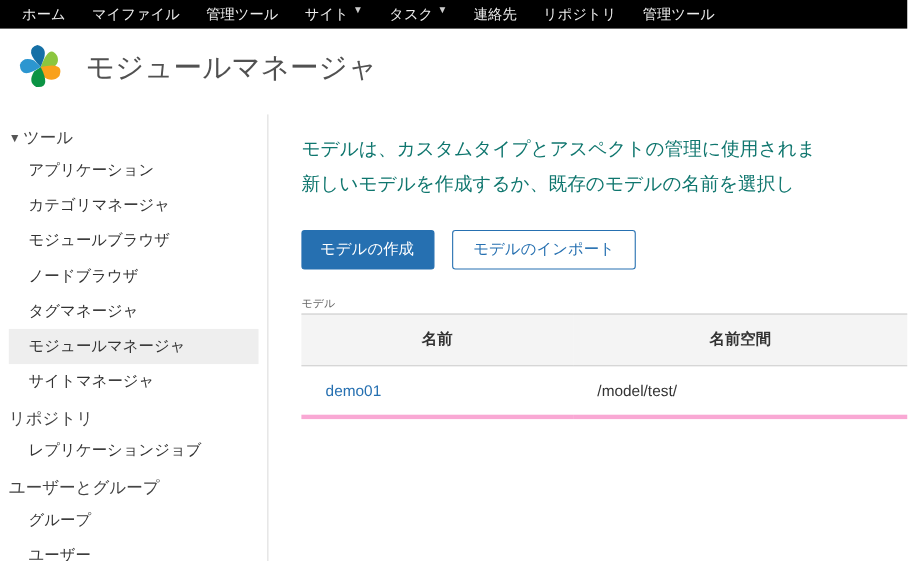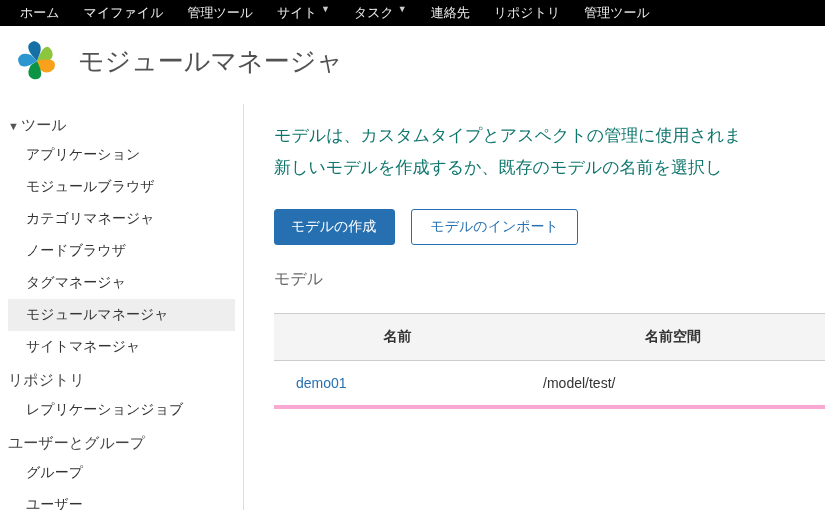--- a/index.html
+++ b/index.html
@@ -116,23 +116,23 @@
       border-color: #2670b1;
       padding-left: 16px;
     }
     .btn-outline {
       background: #fff;
       color: #2670b1;
       border-color: #2670b1;
       text-align: center;
     }
     .table-label {
-      font-size: 16px;
+      font-size: 10px;
       color: #666;
-      margin-bottom: 23px;
+      margin-bottom: 2px;
     }
     table {
       width: 100%;
       border-collapse: collapse;
       border-top: 1px solid #ccc;
     }
     th {
       background: #f4f4f4;
       text-align: center;
       padding: 14px 22px;
@@ -200,22 +200,22 @@
 
 <div class="layout">
 
   <div class="sidebar">
 
     <div class="section-header">
       <span class="disclosure">▼</span>
       <span>ツール</span>
     </div>
     <div class="sidebar-item">アプリケーション</div>
+    <div class="sidebar-item">カテゴリマネージャ</div>
     <div class="sidebar-item">モジュールブラウザ</div>
-    <div class="sidebar-item">カテゴリマネージャ</div>
     <div class="sidebar-item">ノードブラウザ</div>
     <div class="sidebar-item">タグマネージャ</div>
     <div class="sidebar-item active">モジュールマネージャ</div>
     <div class="sidebar-item">サイトマネージャ</div>
 
     <div class="section-header plain">
       <span>リポジトリ</span>
     </div>
     <div class="sidebar-item">レプリケーションジョブ</div>
 

